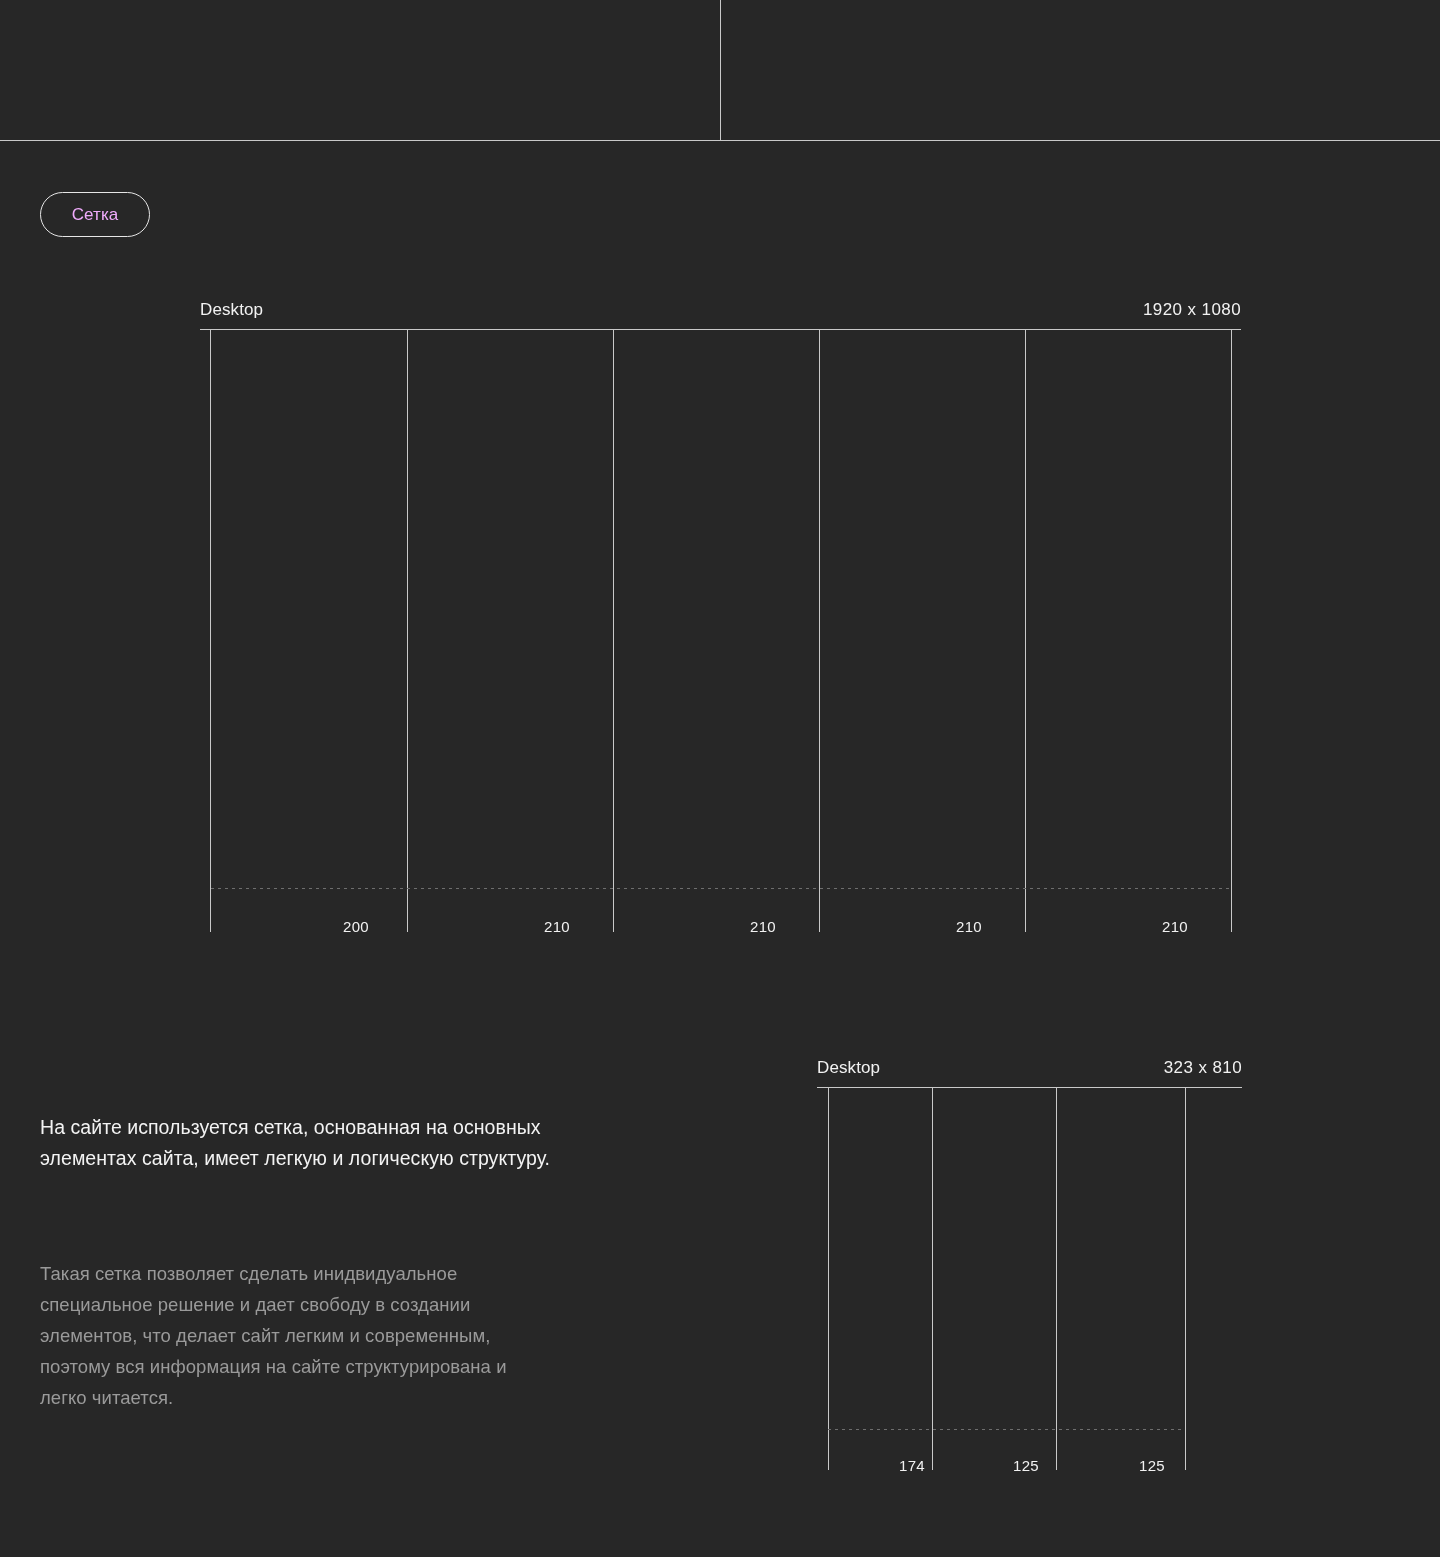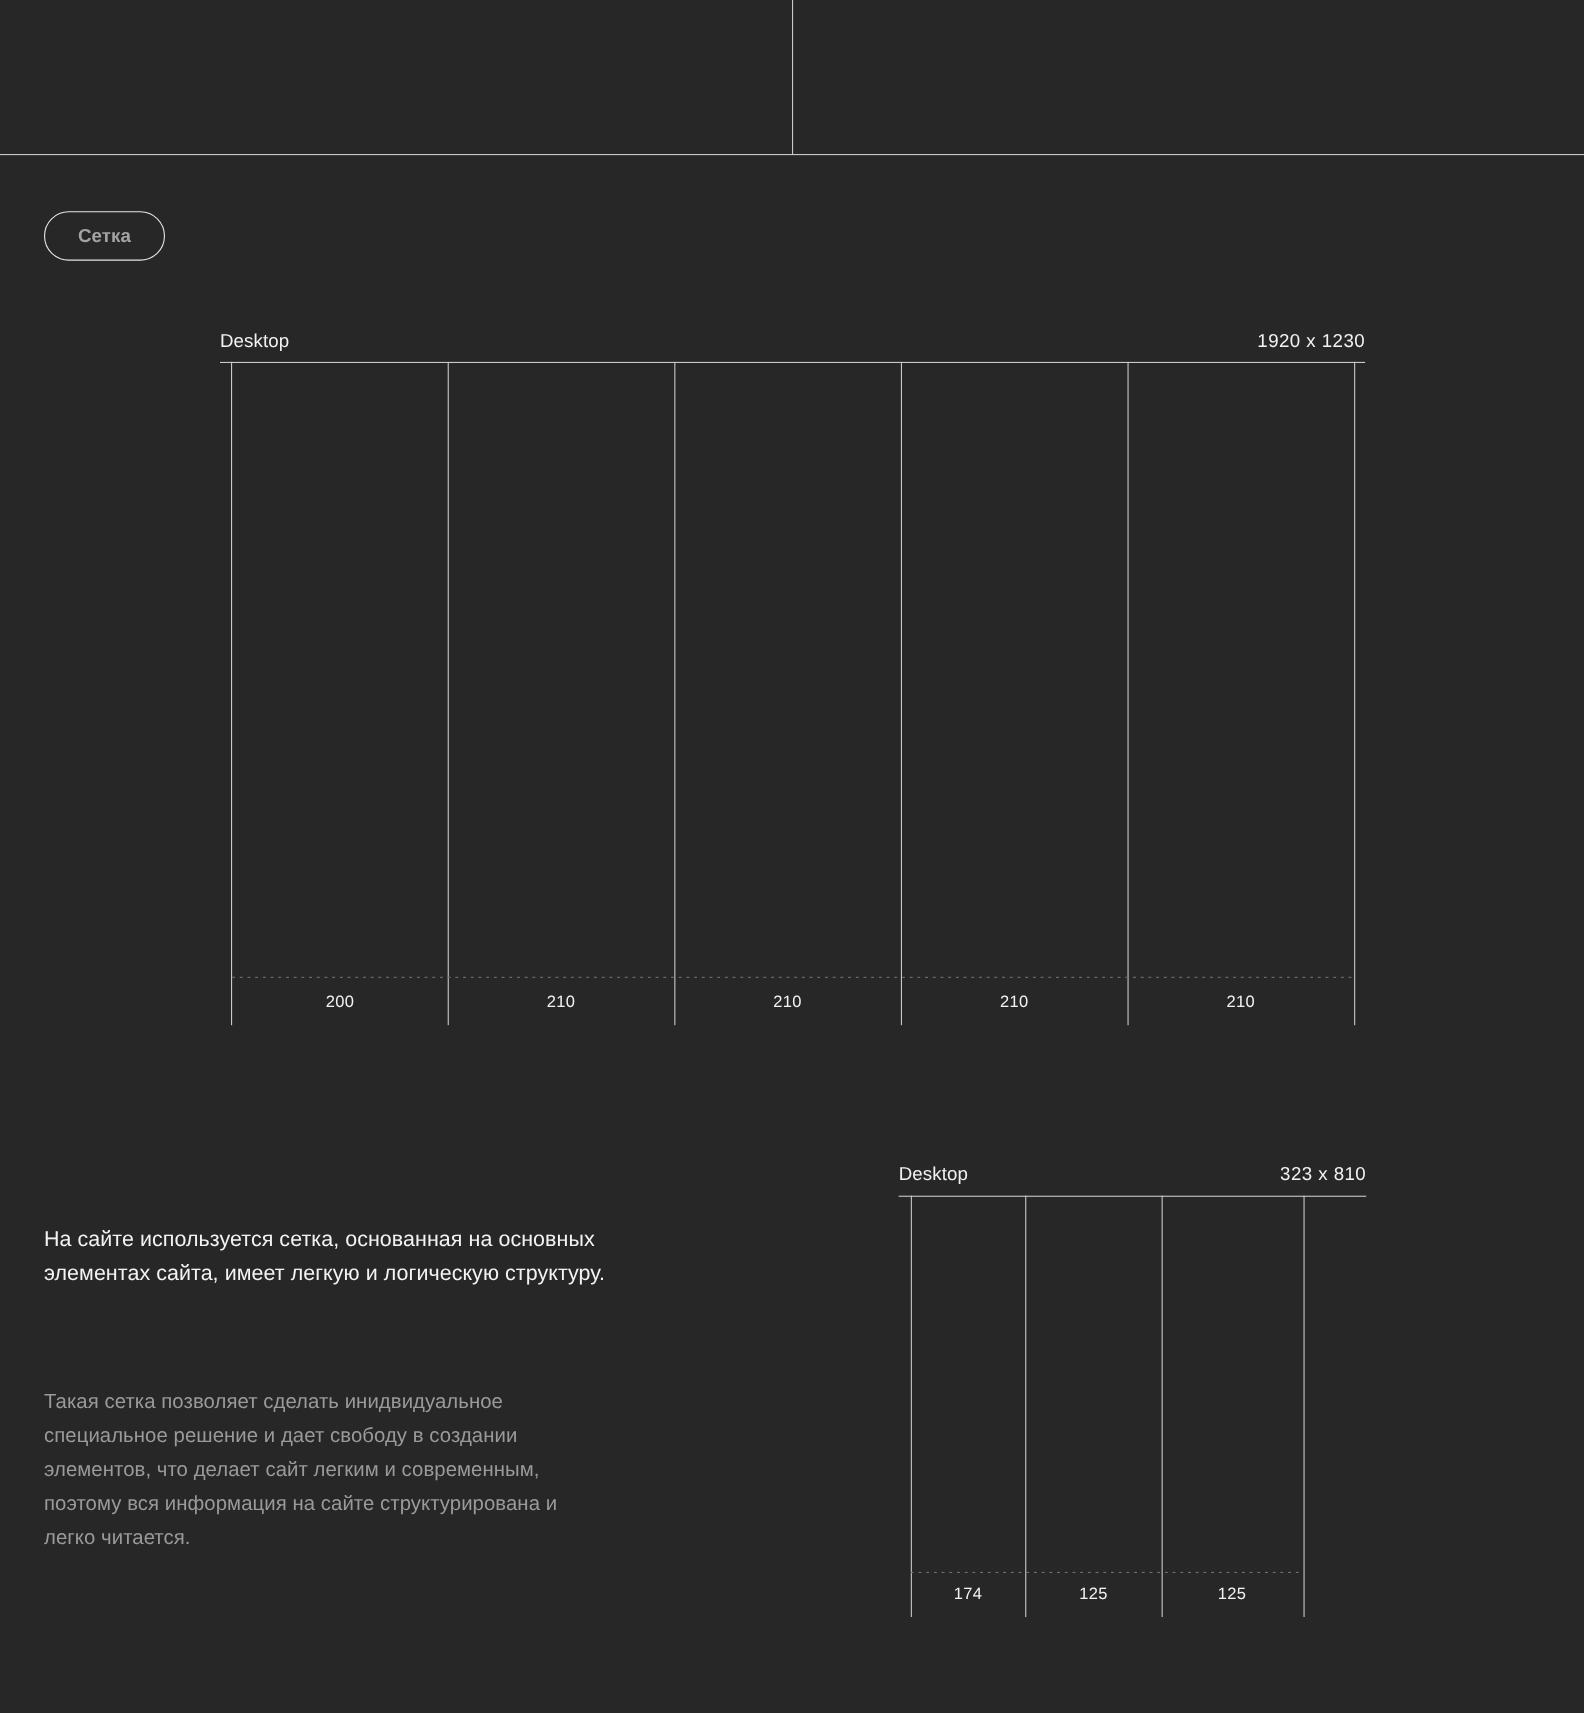--- a/index.html
+++ b/index.html
@@ -21,26 +21,25 @@
     position:absolute; left:0; top:140px; width:1440px; height:1px;
     background:#c9c9c9;
   }
 
   
   .pill {
     position:absolute; left:40px; top:192px;
     width:110px; height:45px;
     border:1px solid #e6e6e6;
     border-radius:999px;
-    color:#a3a3a3;
+    color:#f0abfc;
     font-size:17px; line-height:43px;
     text-align:center;
     background:transparent;
     letter-spacing:.1px;
-    font-weight:bold;
   }
 
   
   .specblock { position:absolute; }
   .spec-head {
     position:absolute; left:0; top:12px; width:100%;
     display:flex; justify-content:space-between; align-items:baseline;
     color:#f2f2f2;
     font-size:17px;
     letter-spacing:.1px;
@@ -57,22 +56,23 @@
   .dotline {
     position:absolute; height:1px;
     background-image:linear-gradient(to right,#6e6e6e 0 3px, transparent 3px 7px);
     background-size:7px 1px;
     background-repeat:repeat-x;
   }
   .col-label {
     position:absolute;
     color:#f2f2f2;
     font-size:15px;
-    text-align:center;
+    text-align:right;
     letter-spacing:.3px;
+    margin-top:16px;
   }
 
   
   #desktop-spec { left:200px; top:288px; width:1041px; }
   #desktop-grid { top:41px; width:1041px; height:604px; }
   #desktop-grid .rule-top { width:1041px; }
   #desktop-grid .col-line { height:603px; }
   #desktop-grid .dotline { top:559px; left:11px; width:1020px; }
   #desktop-grid .col-label { top:573px; width:120px; }
 
@@ -105,21 +105,21 @@
 <div class="page">
 
   <div class="top-divider-v"></div>
   <div class="top-divider-h"></div>
 
   <div class="pill">Сетка</div>
 
   <div class="specblock" id="desktop-spec">
     <div class="spec-head">
       <span class="left">Desktop</span>
-      <span class="right">1920 x 1230</span>
+      <span class="right">1920 x 1080</span>
     </div>
     <div class="grid-area" id="desktop-grid">
       <div class="rule-top"></div>
 
       <div class="col-line" style="left:10px;"></div>
       <div class="col-line" style="left:207px;"></div>
       <div class="col-line" style="left:413px;"></div>
       <div class="col-line" style="left:619px;"></div>
       <div class="col-line" style="left:825px;"></div>
       <div class="col-line" style="left:1031px;"></div>

